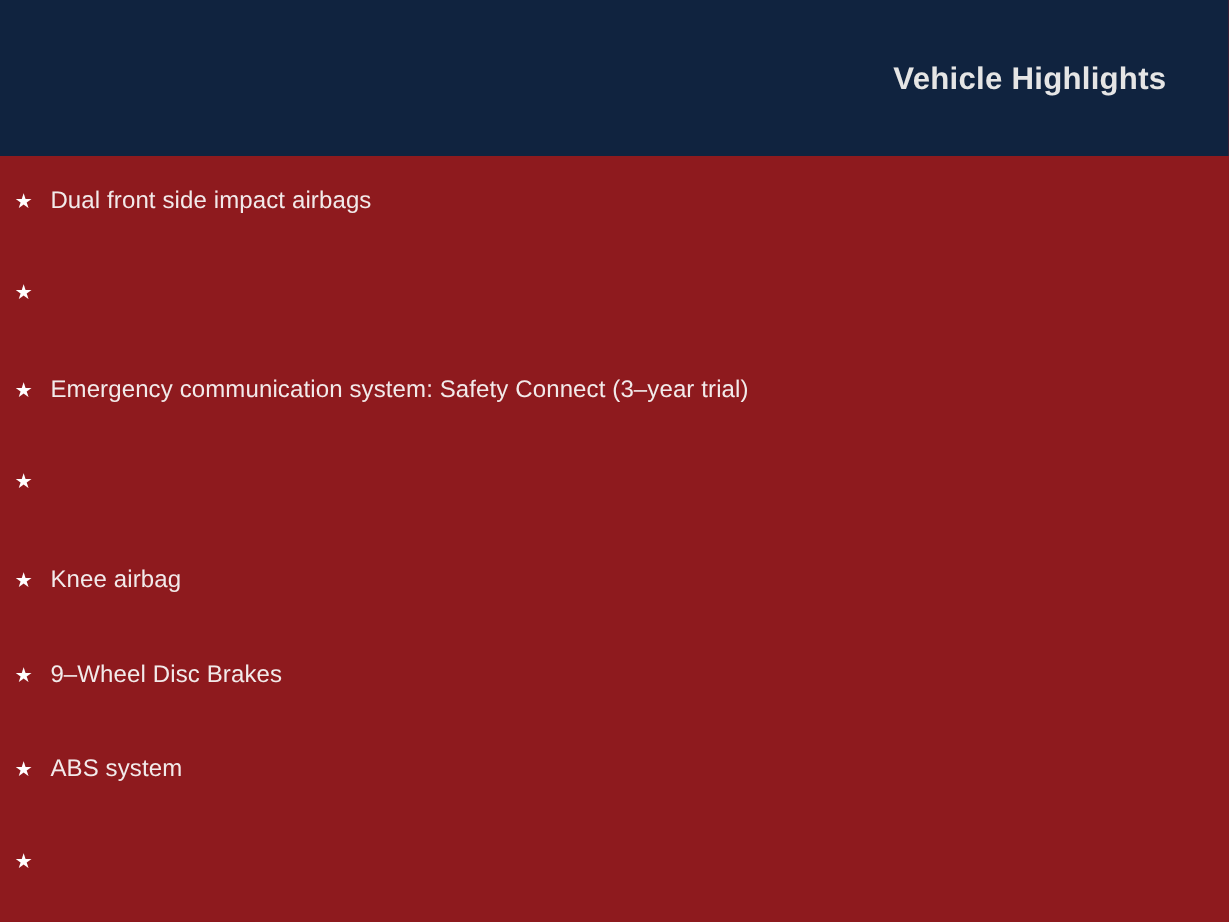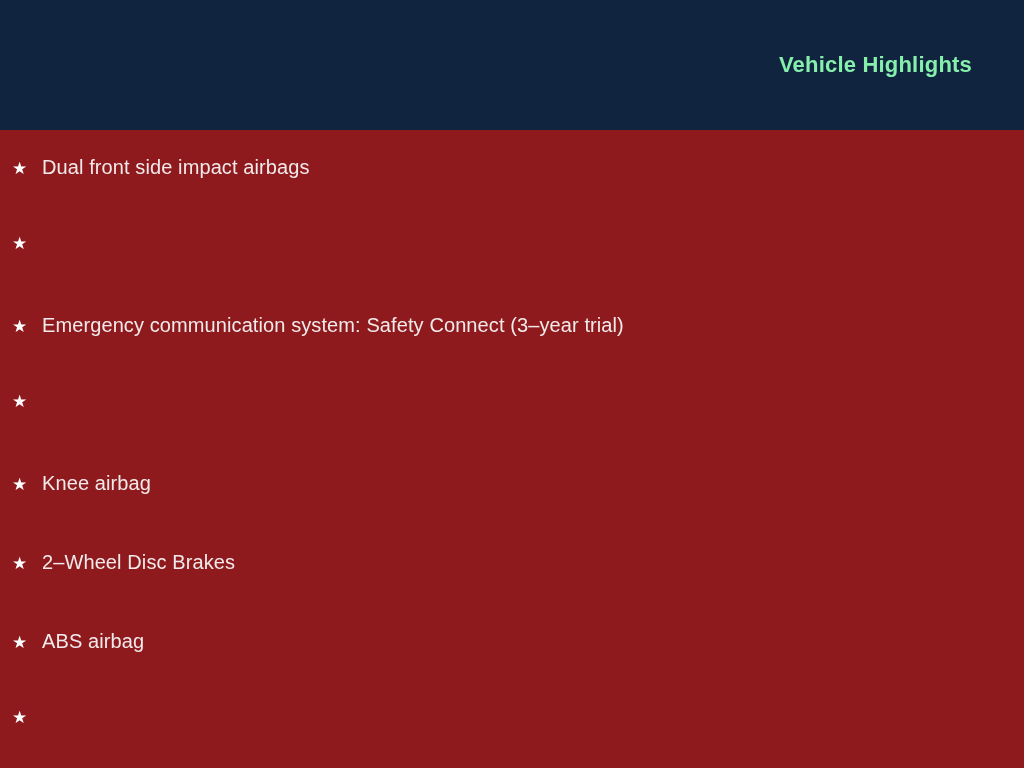--- a/index.html
+++ b/index.html
@@ -26,22 +26,22 @@
     width: 1024px;
     height: 130px;
     background: #10233F;
     box-sizing: border-box;
     display: flex;
     align-items: center;
     justify-content: flex-end;
     padding-right: 52px;
   }
   .header-title {
-    color: #86efac;
-    font-size: 22px;
+    color: #e5e5e5;
+    font-size: 26px;
     font-weight: bold;
     letter-spacing: 0.2px;
     line-height: 1;
     white-space: nowrap;
   }
   .body-area {
     position: absolute;
     top: 130px;
     left: 0;
     width: 1024px;
@@ -114,26 +114,26 @@
         <span class="bullet-star">★</span>
       </li>
 
       <li class="bullet-item">
         <span class="bullet-star">★</span>
         <span class="bullet-text">Knee airbag</span>
       </li>
 
       <li class="bullet-item">
         <span class="bullet-star">★</span>
-        <span class="bullet-text">2–Wheel Disc Brakes</span>
+        <span class="bullet-text">9–Wheel Disc Brakes</span>
       </li>
 
       <li class="bullet-item">
         <span class="bullet-star">★</span>
-        <span class="bullet-text">ABS airbag</span>
+        <span class="bullet-text">ABS system</span>
       </li>
 
       <li class="bullet-item">
         <span class="bullet-star">★</span>
       </li>
 
     </ul>
   </div>
 
 </div>

